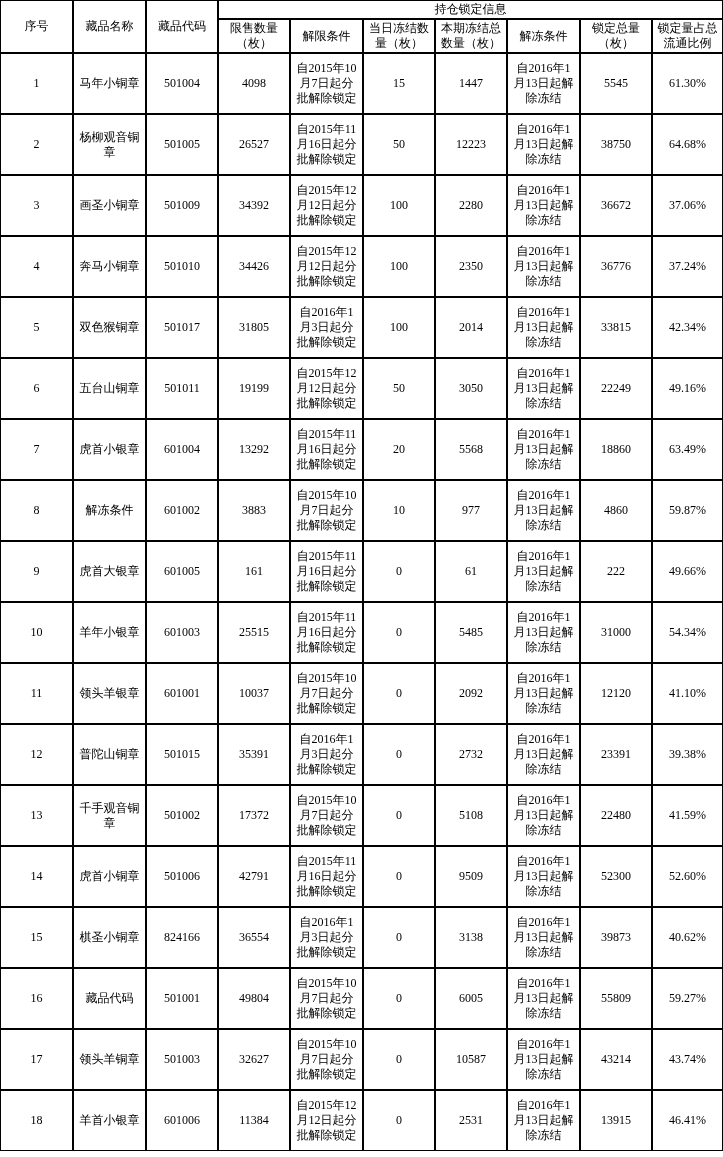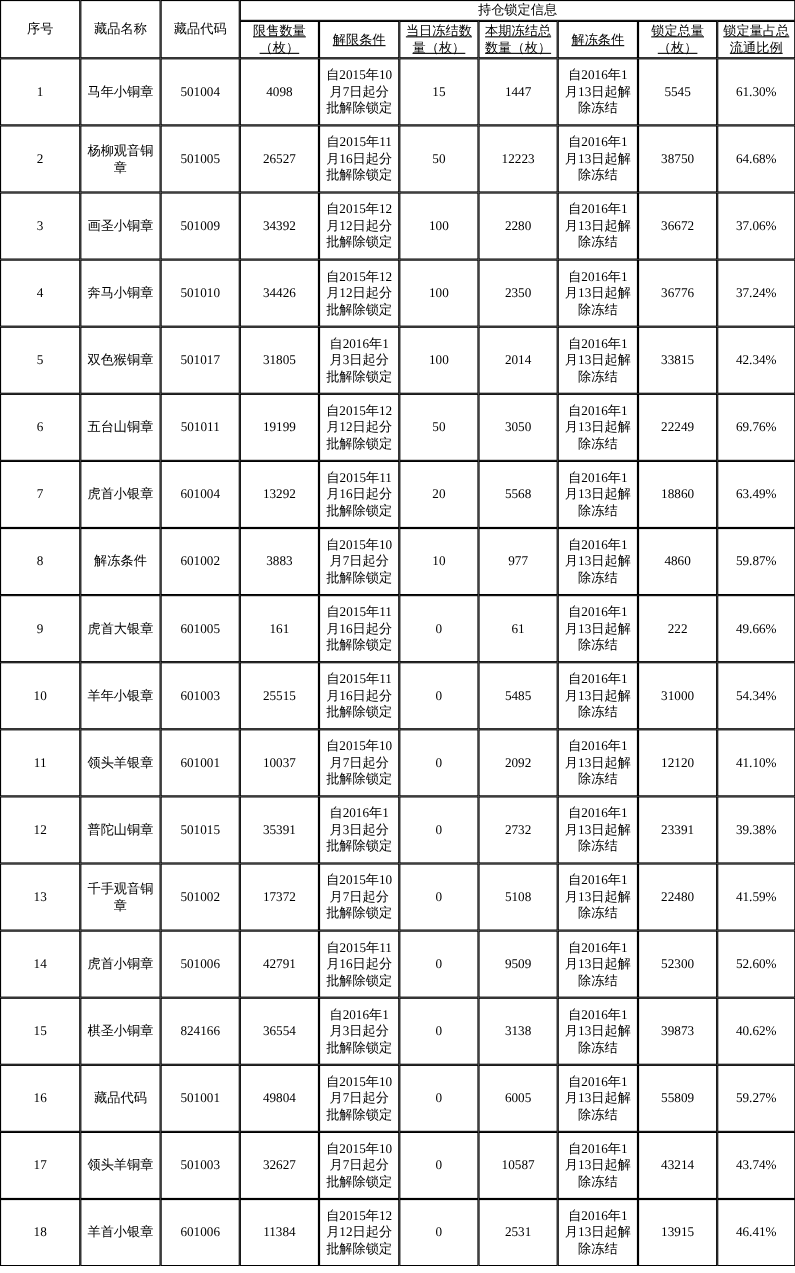--- a/index.html
+++ b/index.html
@@ -25,21 +25,21 @@
     box-sizing: border-box;
     text-align: center;
     vertical-align: middle;
     padding: 1px 3px;
     font-weight: normal;
     line-height: 15px;
     word-break: break-all;
     overflow: hidden;
   }
   tr.header-top { height: 18px; }
-  tr.header-sub { height: 20px; text-decoration: underline; }
+  tr.header-sub { height: 20px; }
   tbody tr.data-row { height: 61px; }
   td.seq-left {
     text-align: left;
     padding-left: 1px;
   }
 </style>
 </head>
 <body>
 
 <table class="grid">
@@ -136,21 +136,21 @@
       <tr class="data-row">
         <td>6</td>
         <td>五台山铜章</td>
         <td>501011</td>
         <td>19199</td>
         <td>自2015年12月12日起分批解除锁定</td>
         <td>50</td>
         <td>3050</td>
         <td>自2016年1月13日起解除冻结</td>
         <td>22249</td>
-        <td>69.76%</td>
+        <td>49.16%</td>
       </tr>
       <tr class="data-row">
         <td class="seq-left">7</td>
         <td>虎首小银章</td>
         <td>601004</td>
         <td>13292</td>
         <td>自2015年11月16日起分批解除锁定</td>
         <td>20</td>
         <td>5568</td>
         <td>自2016年1月13日起解除冻结</td>

